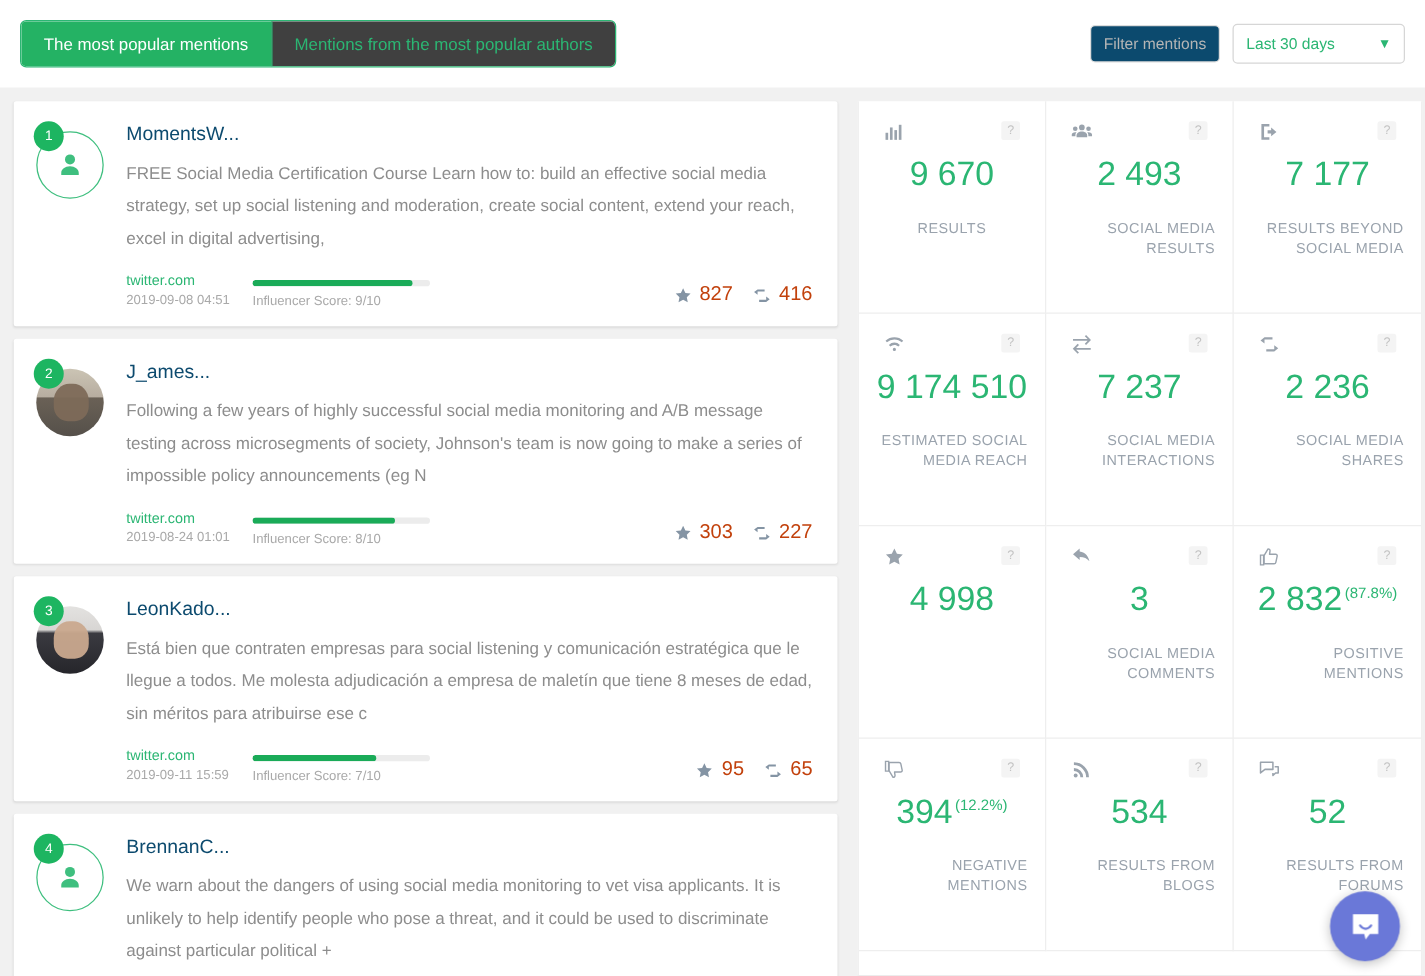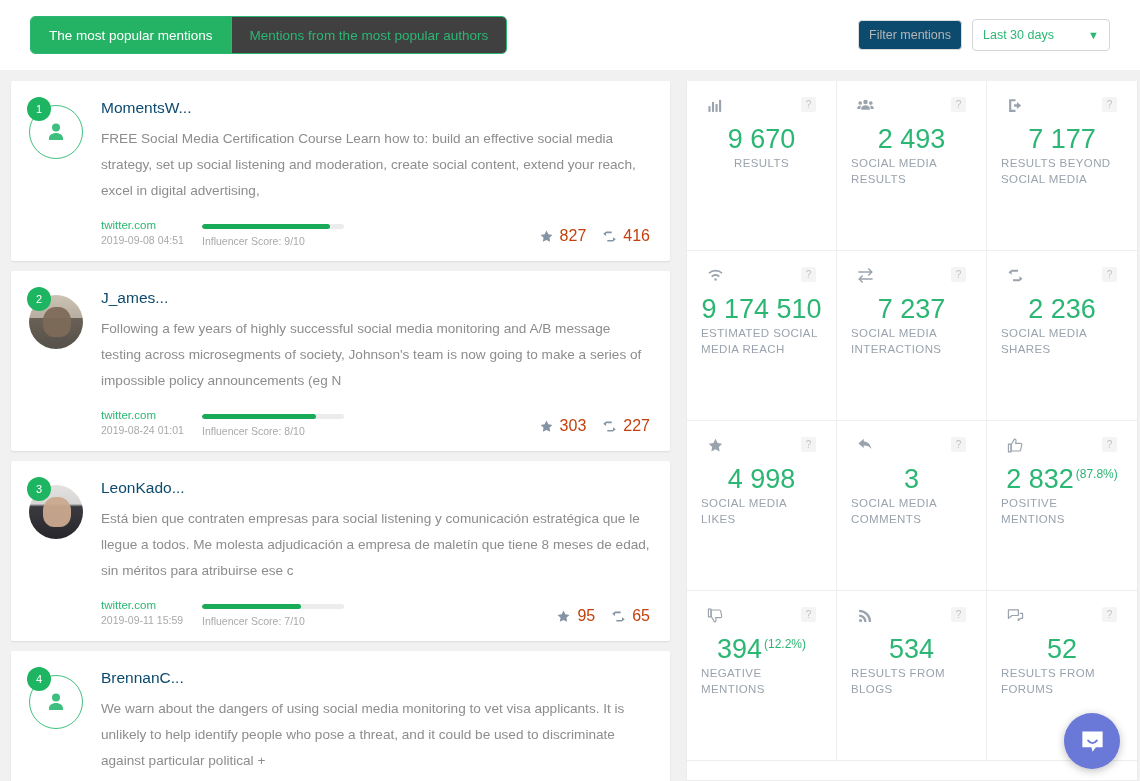--- a/index.html
+++ b/index.html
@@ -10,21 +10,21 @@
     overflow: hidden;
   }
 
   
   .topbar {
     position: relative;
     height: 70px;
     background: #ffffff;
     display: flex;
     align-items: center;
-    padding: 0 30px;
+    padding: 0 16px;
   }
   .tabs {
     display: flex;
     border: 1px solid #2bb673;
     border-radius: 5px;
     overflow: hidden;
     height: 38px;
   }
   .tab {
     display: flex; align-items: center;
@@ -204,25 +204,25 @@
     white-space: nowrap;
     line-height: 1;
   }
   .tile-pct {
     font-size: 12px;
     color: #2bb673;
     vertical-align: super;
     margin-left: 2px;
   }
   .tile-label {
-    margin-top: 2px;
+    margin-top: 22px;
     font-size: 11.5px;
     letter-spacing: .4px;
     color: #9aa3ad;
-    text-align: left;
+    text-align: right;
     line-height: 16px;
   }
 
   
   .intercom {
     position: fixed;
     right: 20px; bottom: 12px;
     width: 56px; height: 56px;
     border-radius: 50%;
     background: #6a78d8;
@@ -456,21 +456,20 @@
         <div class="help">?</div>
         <div class="tile-value">2 236</div>
         <div class="tile-label">SOCIAL MEDIA SHARES</div>
       </div>
       <div class="tile">
         <div class="tile-icon"><svg viewBox="0 0 24 24">
             <path d="M12 2.5l2.9 6 6.6.9-4.8 4.6 1.2 6.5L12 17.4 6.1 20.5l1.2-6.5L2.5 9.4l6.6-.9z"></path>
           </svg></div>
         <div class="help">?</div>
         <div class="tile-value">4 998</div>
-        <div class="tile-label">SOCIAL MEDIA LIKES</div>
       </div>
       <div class="tile">
         <div class="tile-icon"><svg viewBox="0 0 24 24">
             <path d="M9.5 6V2.5L2 9l7.5 6.5V12c5 0 8.5 1.6 11 5-1-5-4-10-11-11z"></path>
           </svg></div>
         <div class="help">?</div>
         <div class="tile-value">3</div>
         <div class="tile-label">SOCIAL MEDIA COMMENTS</div>
       </div>
       <div class="tile">

